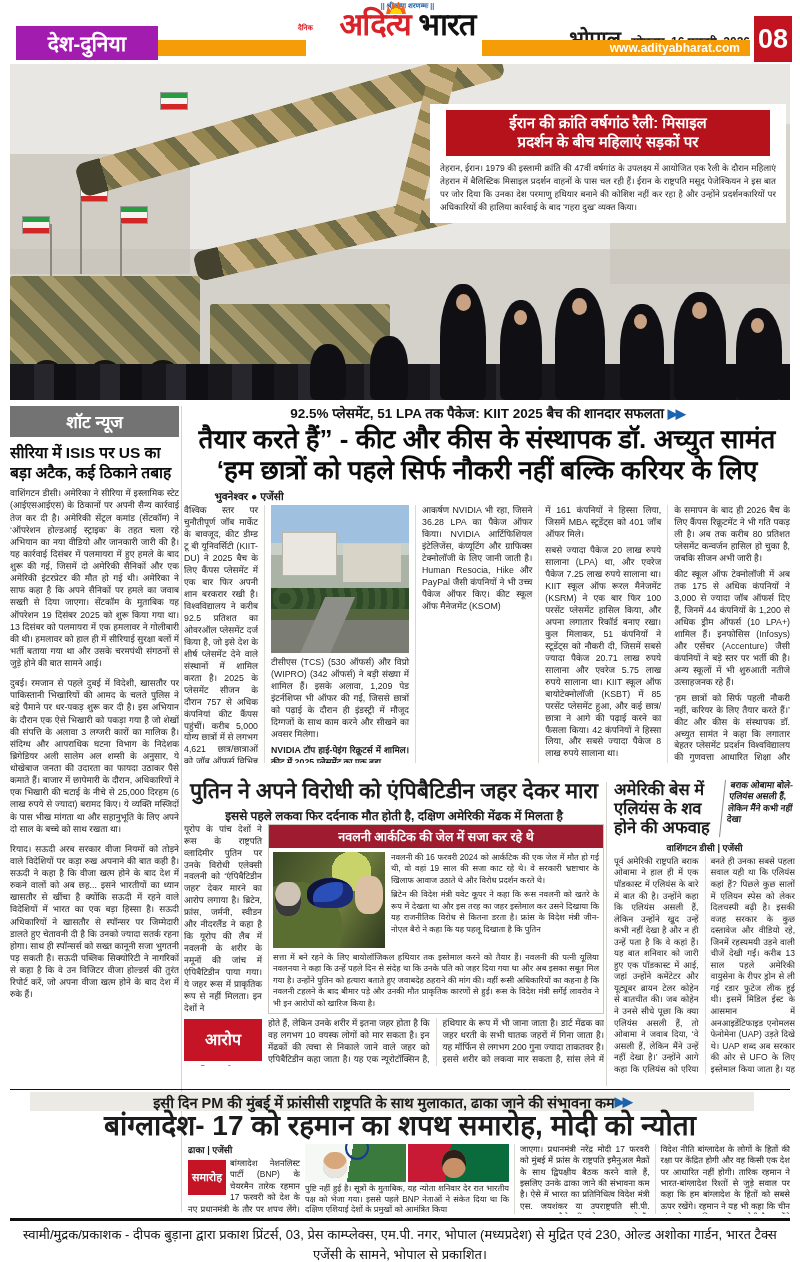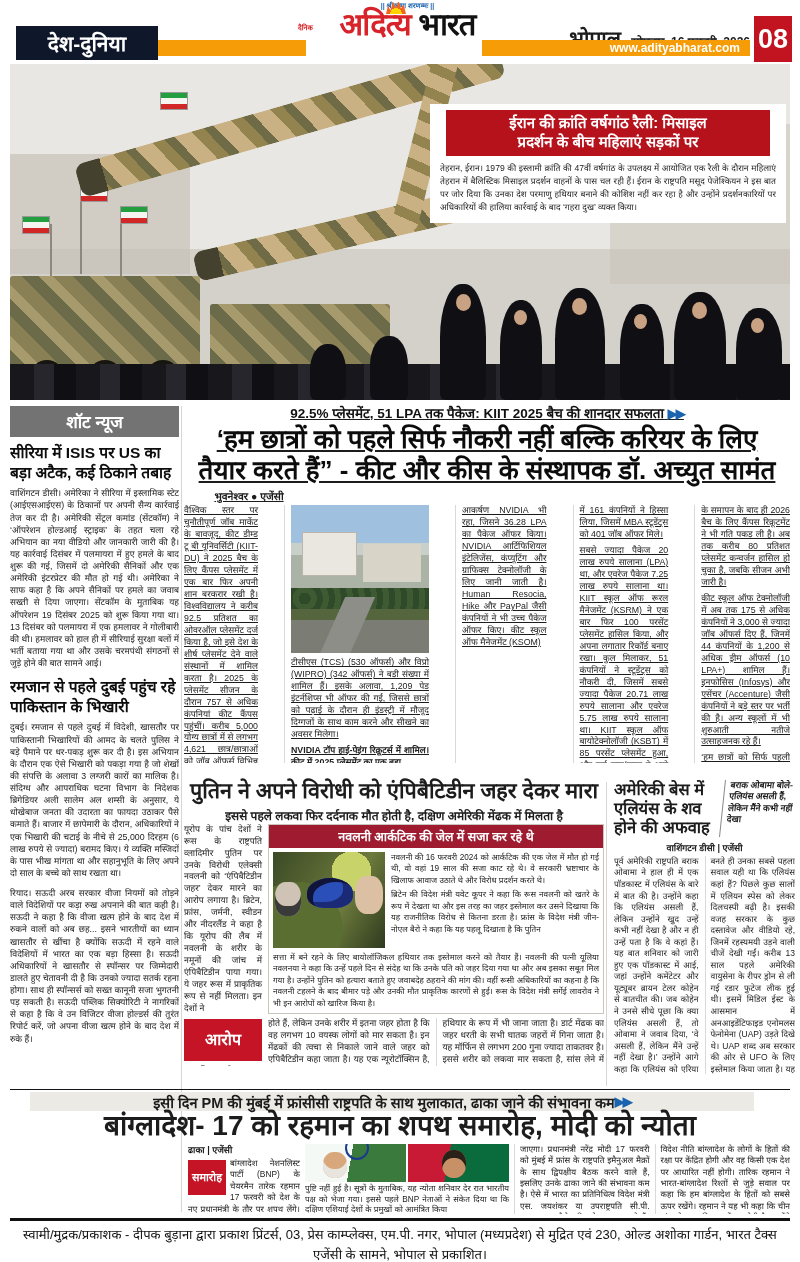--- a/index.html
+++ b/index.html
@@ -1,20 +1,20 @@
 <!DOCTYPE html>
 <html><head>
 <meta charset="utf-8">
 <style>
   html,body{margin:0;padding:0;background:#f2f0ec;}
   #page{position:relative;width:800px;height:1262px;background:#ffffff;margin:0 auto;
         font-family:"Liberation Sans",sans-serif;color:#1c1c1c;overflow:hidden;}
   .abs{position:absolute;}
   
-  .section-box{left:16px;top:26px;width:142px;height:34px;background:#0f172a;color:#fff;
+  .section-box{left:16px;top:26px;width:142px;height:34px;background:#a21caf;color:#fff;
     display:flex;align-items:center;justify-content:center;font-weight:bold;font-size:21px;}
   .obar{top:40px;height:16px;background:#f59c06;}
   .masthead{left:300px;top:2px;width:215px;text-align:center;line-height:1;}
   .masthead .tag{font-size:7px;color:#1b63b0;font-weight:bold;}
   .masthead .ttl{font-size:31px;font-weight:bold;letter-spacing:-1px;}
   .masthead .red{color:#d8232a;} .masthead .blk{color:#111;}
   .masthead .prefix{position:absolute;left:-2px;top:22px;font-size:7px;color:#d8232a;font-weight:bold;}
   .sun{position:absolute;left:86px;top:-2px;width:20px;height:14px;
     background:radial-gradient(circle at 50% 100%, #ffd400 0 35%, #f3641c 35% 70%, transparent 70%);
     clip-path:polygon(0 100%,10% 40%,22% 75%,35% 10%,50% 60%,62% 0,75% 60%,88% 30%,100% 100%);}
@@ -46,28 +46,28 @@
   .overlay-title{background:#b5121c;color:#fff;font-weight:bold;font-size:15px;text-align:center;
     padding:4px 8px;line-height:1.25;margin:0 6px;}
   .overlay-body{font-size:8.6px;line-height:1.55;text-align:justify;color:#222;margin-top:6px;}
   
   .sidebar{left:10px;top:406px;width:169px;height:806px;overflow:hidden;}
   .sb-head{background:#737373;color:#fff;font-weight:bold;font-size:17px;text-align:center;
     padding:4px 0;margin-bottom:6px;}
   .sb-item h3{font-size:15.5px;line-height:1.3;margin:6px 0 4px;color:#0d0d0d;}
   .sb-item p{font-size:8.8px;line-height:1.38;text-align:justify;margin:0 0 8px;}
   
-  .kiit{left:184px;top:404px;width:606px;text-decoration:underline;}
+  .kiit{left:184px;top:404px;width:606px;}
   .kicker{text-align:center;font-weight:bold;font-size:13.5px;color:#111;}
   .arrow{color:#1a63ae;font-size:13px;letter-spacing:-2px;}
   .kiit-head{font-size:26px;font-weight:bold;text-align:center;line-height:1.18;color:#0c0c0c;margin-top:2px;}
   .byline{font-weight:bold;font-size:10.5px;text-align:center;margin:4px 0 2px;}
   .cols{display:flex;gap:6px;height:258px;overflow:hidden;margin-top:2px;}
   .cols .c{font-size:8.8px;line-height:1.36;text-align:justify;}
-  .cols .c + .c{border-left:1px solid #dcd9d3;padding-left:6px;margin-left:20px;}
+  .cols .c + .c{border-left:1px solid #dcd9d3;padding-left:6px;}
   .cols p{margin:0 0 4px;}
   .sub-bold{font-weight:bold;}
   .campus{width:100%;height:148px;margin-bottom:4px;position:relative;overflow:hidden;
     background:linear-gradient(#9fc0de 0 26%, #c9cfc9 26% 34%, #aab3a6 34% 60%, #55663f 60% 78%, #7b7d74 78% 100%);}
   .campus .b1{position:absolute;left:8%;top:18%;width:40%;height:30%;background:#e9e7df;
     box-shadow:inset 0 0 0 1px #b9b5a8;}
   .campus .b2{position:absolute;left:52%;top:26%;width:42%;height:26%;background:#d8d4c8;}
   .campus .rd{position:absolute;left:30%;top:62%;width:22%;height:40%;background:#8e8e88;transform:skewX(-24deg);}
   .campus .tr{position:absolute;left:0;top:56%;width:100%;height:14%;
     background:repeating-radial-gradient(circle at 10% 50%, #2f4a28 0 6px, #3e5a33 6px 12px);}
@@ -215,37 +215,36 @@
     </div>
   </div>
 
   <div class="abs sidebar">
     <div class="sb-head">शॉट न्यूज</div>
     <div class="sb-item">
       <h3>सीरिया में ISIS पर US का बड़ा अटैक, कई ठिकाने तबाह</h3>
       <p>वाशिंगटन डीसी। अमेरिका ने सीरिया में इस्लामिक स्टेट (आईएसआईएस) के ठिकानों पर अपनी सैन्य कार्रवाई तेज कर दी है। अमेरिकी सेंट्रल कमांड (सेंटकॉम) ने ‘ऑपरेशन होल्डआई स्ट्राइक’ के तहत चला रहे अभियान का नया वीडियो और जानकारी जारी की है। यह कार्रवाई दिसंबर में पलमायरा में हुए हमले के बाद शुरू की गई, जिसमें दो अमेरिकी सैनिकों और एक अमेरिकी इंटरप्रेटर की मौत हो गई थी। अमेरिका ने साफ कहा है कि अपने सैनिकों पर हमले का जवाब सख्ती से दिया जाएगा। सेंटकॉम के मुताबिक यह ऑपरेशन 19 दिसंबर 2025 को शुरू किया गया था। 13 दिसंबर को पलमायरा में एक हमलावर ने गोलीबारी की थी। हमलावर को हाल ही में सीरियाई सुरक्षा बलों में भर्ती बताया गया था और उसके चरमपंथी संगठनों से जुड़े होने की बात सामने आई।</p>
     </div>
     <div class="sb-item">
-      <h3>रमजान से पहले दुबई पहुंच रहे पाकिस्तान के भिखारी</h3>
       <p>दुबई। रमजान से पहले दुबई में विदेशी, खासतौर पर पाकिस्तानी भिखारियों की आमद के चलते पुलिस ने बड़े पैमाने पर धर-पकड़ शुरू कर दी है। इस अभियान के दौरान एक ऐसे भिखारी को पकड़ा गया है जो शेखों की संपत्ति के अलावा 3 लग्जरी कारों का मालिक है। संदिग्ध और आपराधिक घटना विभाग के निदेशक ब्रिगेडियर अली सालेम अल शम्सी के अनुसार, ये धोखेबाज जनता की उदारता का फायदा उठाकर पैसे कमाते हैं। बाजार में छापेमारी के दौरान, अधिकारियों ने एक भिखारी की चटाई के नीचे से 25,000 दिरहम (6 लाख रुपये से ज्यादा) बरामद किए। ये व्यक्ति मस्जिदों के पास भीख मांगता था और सहानुभूति के लिए अपने दो साल के बच्चे को साथ रखता था।</p>
     </div>
     <div class="sb-item">
       <p>रियाद। सऊदी अरब सरकार वीजा नियमों को तोड़ने वाले विदेशियों पर कड़ा रुख अपनाने की बात कही है। सऊदी ने कहा है कि वीजा खत्म होने के बाद देश में रुकने वालों को अब छह... इसने भारतीयों का ध्यान खासतौर से खींचा है क्योंकि सऊदी में रहने वाले विदेशियों में भारत का एक बड़ा हिस्सा है। सऊदी अधिकारियों ने खासतौर से स्पॉन्सर पर जिम्मेदारी डालते हुए चेतावनी दी है कि उनको ज्यादा सतर्क रहना होगा। साथ ही स्पॉन्सर्स को सख्त कानूनी सजा भुगतनी पड़ सकती है। सऊदी पब्लिक सिक्योरिटी ने नागरिकों से कहा है कि वे उन विजिटर वीजा होल्डर्स की तुरंत रिपोर्ट करें, जो अपना वीजा खत्म होने के बाद देश में रुके हैं।</p>
     </div>
   </div>
   <div class="abs vrule" style="left:181px;top:406px;height:806px;"></div>
 
   <div class="abs kiit">
     <div class="kicker">
       <span>92.5% प्लेसमेंट, 51 LPA तक पैकेज: KIIT 2025 बैच की शानदार सफलता</span>
       <span class="arrow">▶▶</span>
     </div>
     <div class="kiit-head">
+      <div>तैयार करते हैं” - कीट और कीस के संस्थापक डॉ. अच्युत सामंत</div>
       <div>‘हम छात्रों को पहले सिर्फ नौकरी नहीं बल्कि करियर के लिए</div>
-      <div>तैयार करते हैं” - कीट और कीस के संस्थापक डॉ. अच्युत सामंत</div>
     </div>
     <div class="byline" style="width:130px;">भुवनेश्वर ● एजेंसी</div>
     <div class="cols">
       <div class="c" style="width:74px;flex:none;">
         <p>वैश्विक स्तर पर चुनौतीपूर्ण जॉब मार्केट के बावजूद, कीट डीम्ड टू बी यूनिवर्सिटी (KIIT-DU) ने 2025 बैच के लिए कैंपस प्लेसमेंट में एक बार फिर अपनी शान बरकरार रखी है। विश्वविद्यालय ने करीब 92.5 प्रतिशत का ओवरऑल प्लेसमेंट दर्ज किया है, जो इसे देश के शीर्ष प्लेसमेंट देने वाले संस्थानों में शामिल करता है। 2025 के प्लेसमेंट सीजन के दौरान 757 से अधिक कंपनियां कीट कैंपस पहुंचीं। करीब 5,000 योग्य छात्रों में से लगभग 4,621 छात्र/छात्राओं को जॉब ऑफर्स विभिन्न स्कूलों और विषयों में प्रस्तुत किए गए।</p>
 
       </div>
       <div class="c" style="width:138px;flex:none;">
         <div class="campus">
           <div class="b1"></div>

